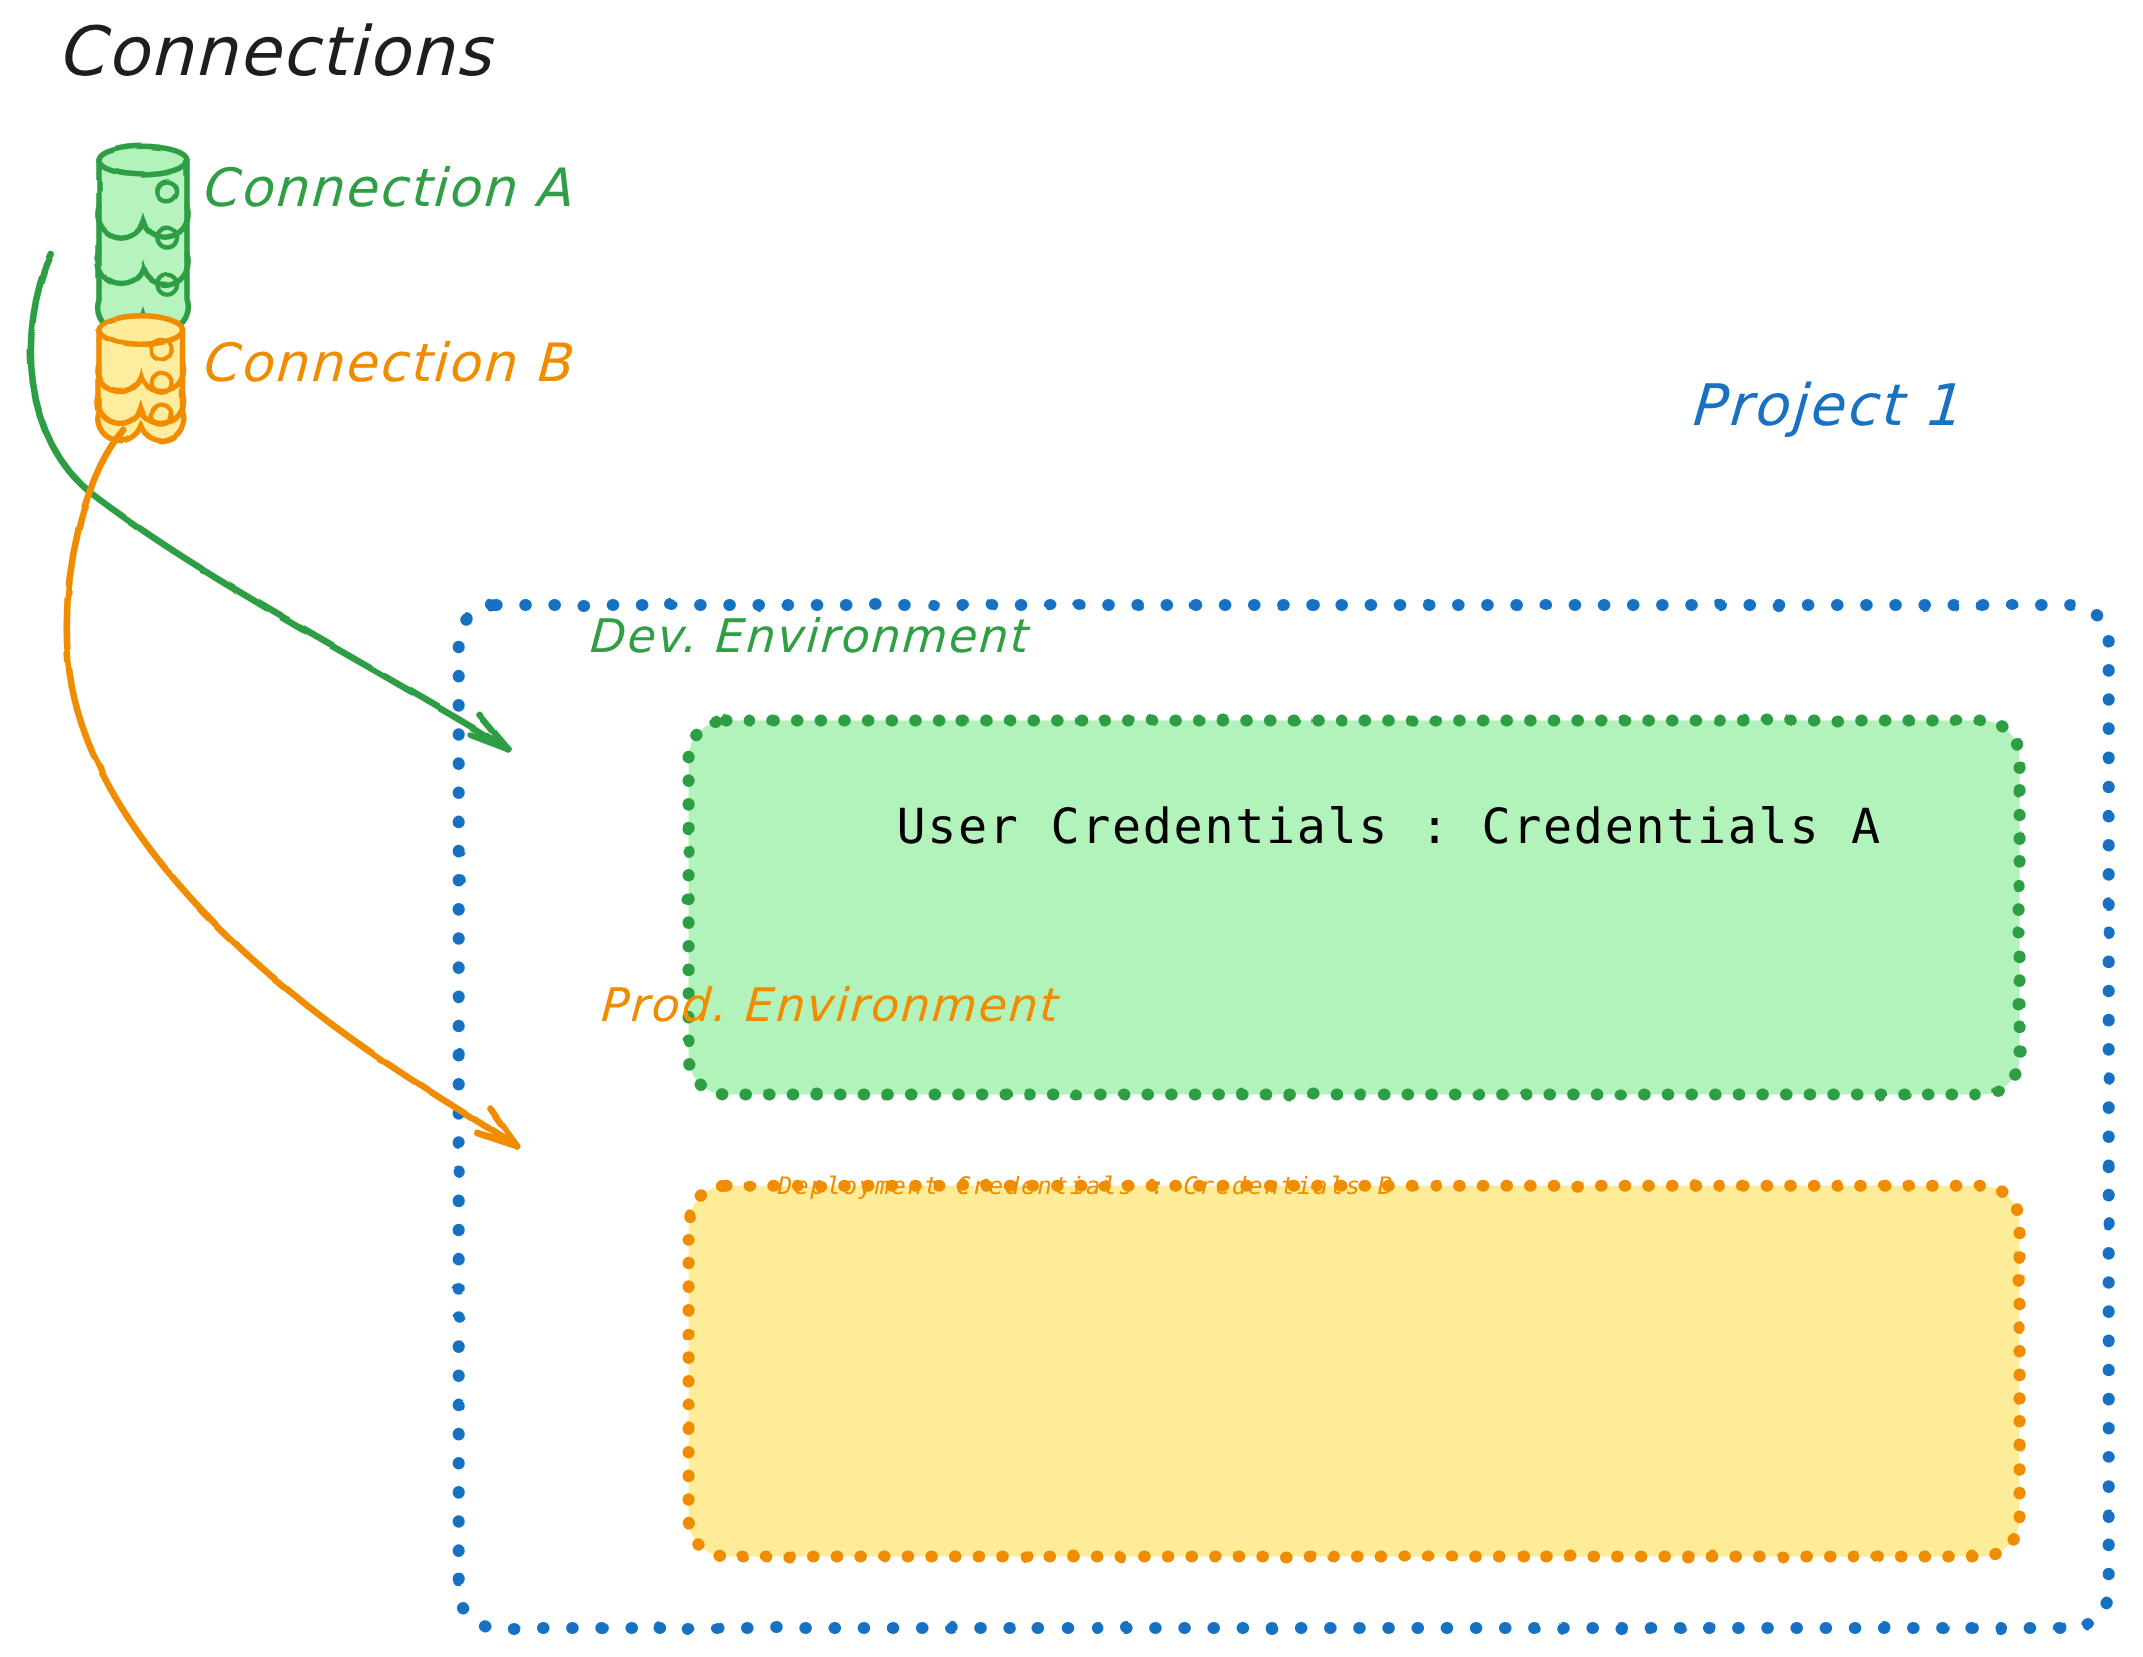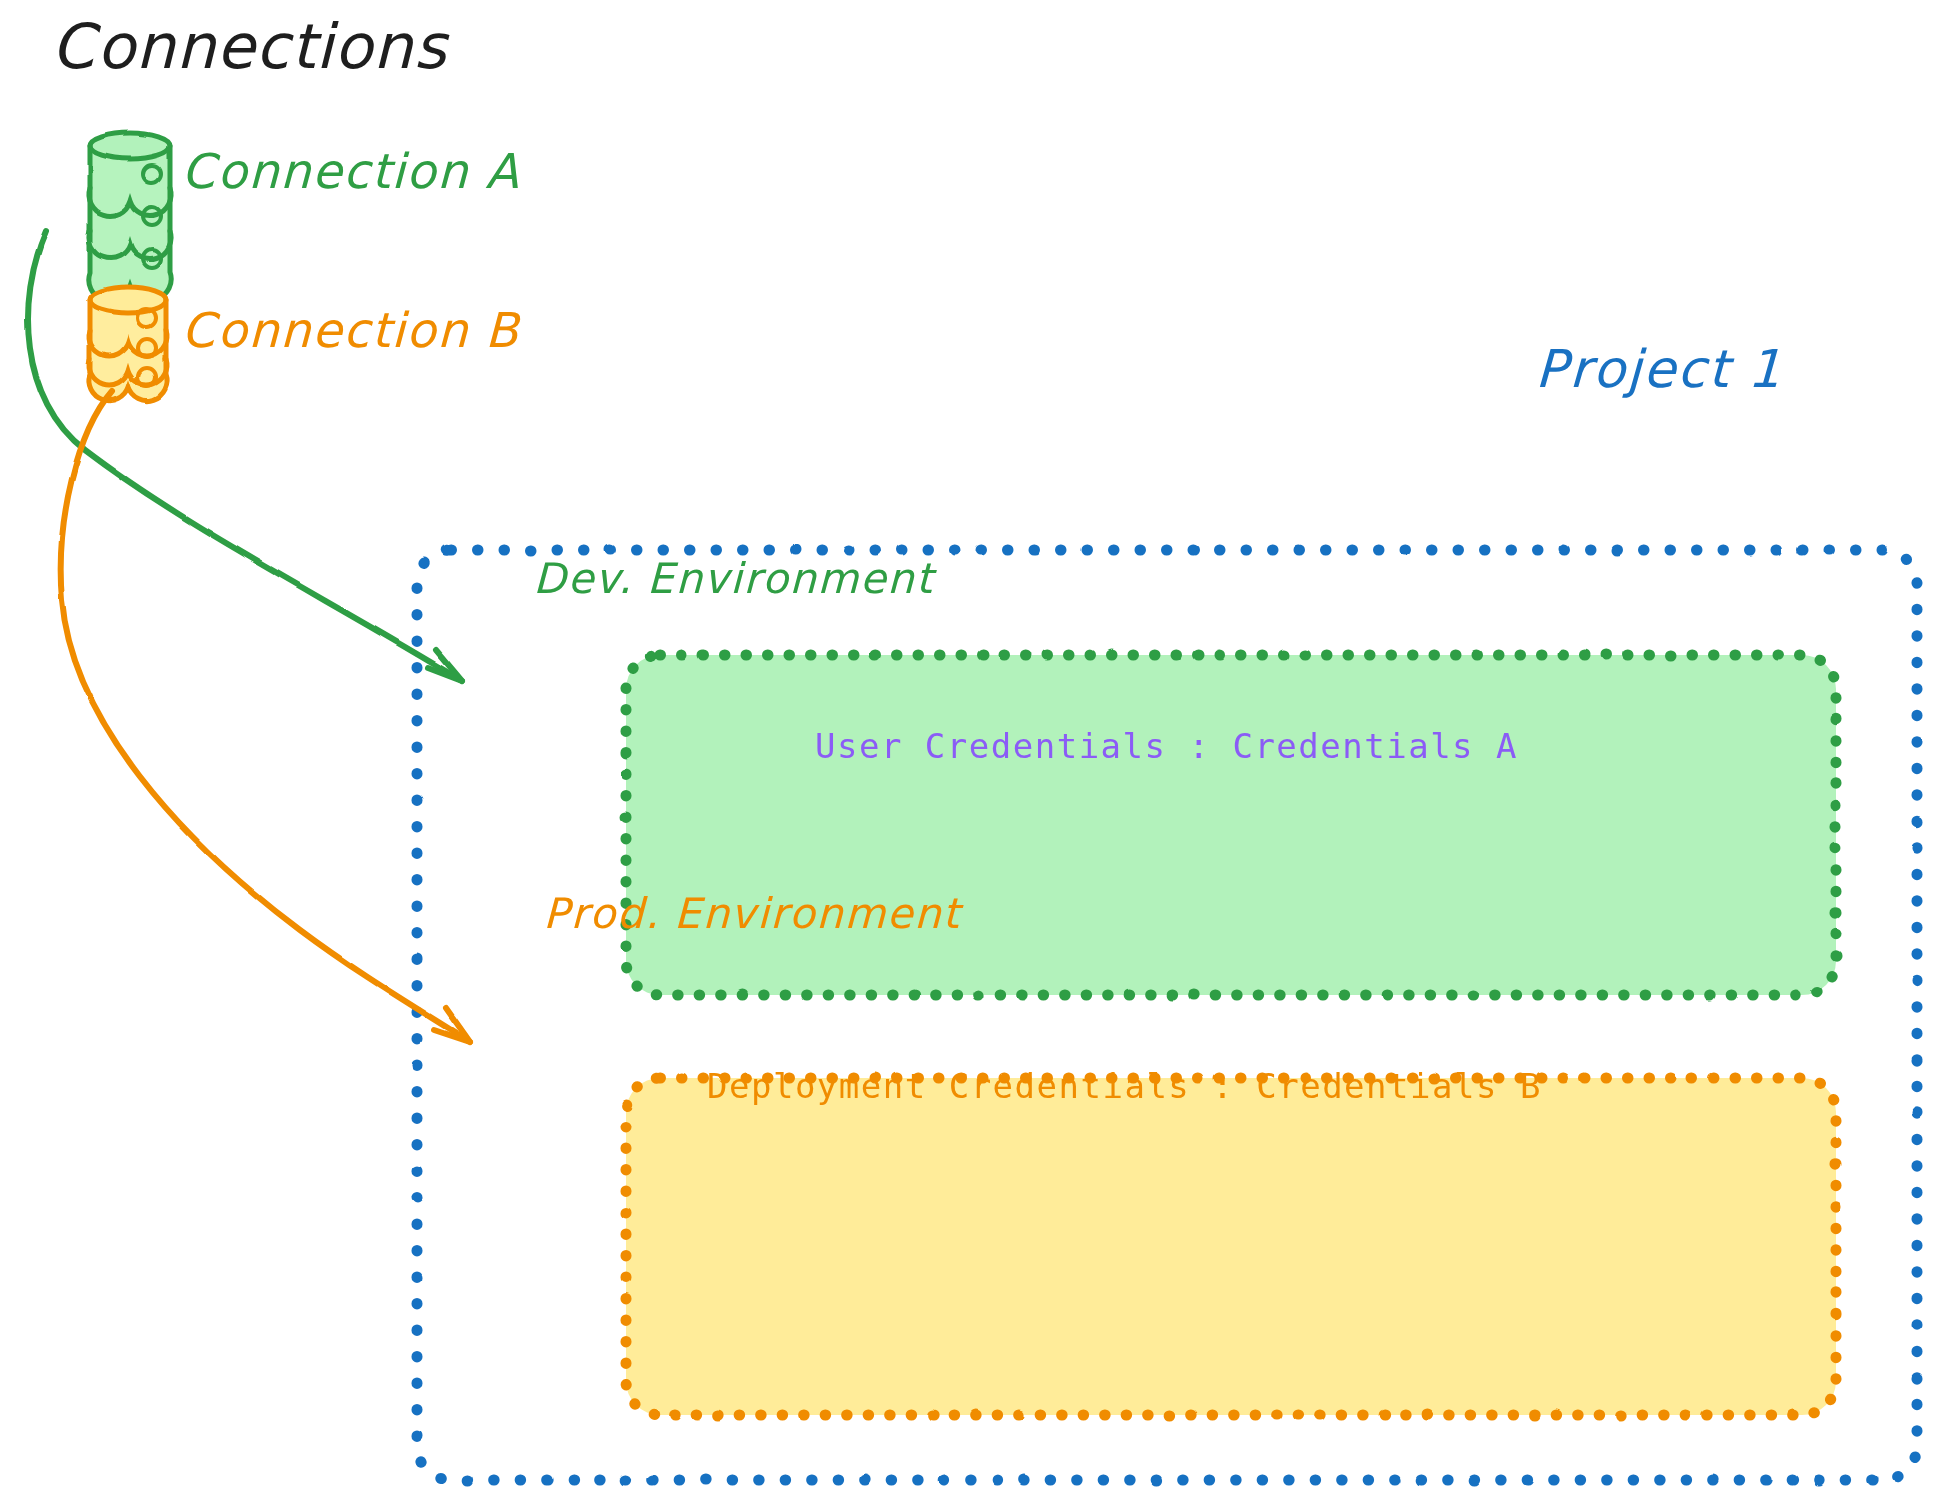--- a/index.html
+++ b/index.html
@@ -83,30 +83,31 @@
     top: 889px;
     font-size: 42px;
     color: #f08c00;
     letter-spacing: 1.5px;
     font-style: italic;
     transform: skewX(-4deg);
   }
   #label-dev-credentials {
     left: 815px;
     top: 726px;
-    font-size: 34px;
-    color: #8b5cf6;
+    font-size: 44px;
+    color: #000000;
     letter-spacing: 1.5px;
   }
   #label-prod-credentials {
     left: 707px;
     top: 1066px;
-    font-size: 34px;
+    font-size: 22px;
     color: #f08c00;
     letter-spacing: 1.5px;
+    font-style: italic;
   }
 </style>
 </head>
 <body>
 
 <svg id="canvas" viewBox="0 0 1948 1506">
   <defs>
     <filter id="rough" x="-5%" y="-5%" width="110%" height="110%">
       <feTurbulence type="fractalNoise" baseFrequency="0.022" numOctaves="2" seed="7" result="n"></feTurbulence>
       <feDisplacementMap in="SourceGraphic" in2="n" scale="2.4" xChannelSelector="R" yChannelSelector="G"></feDisplacementMap>

